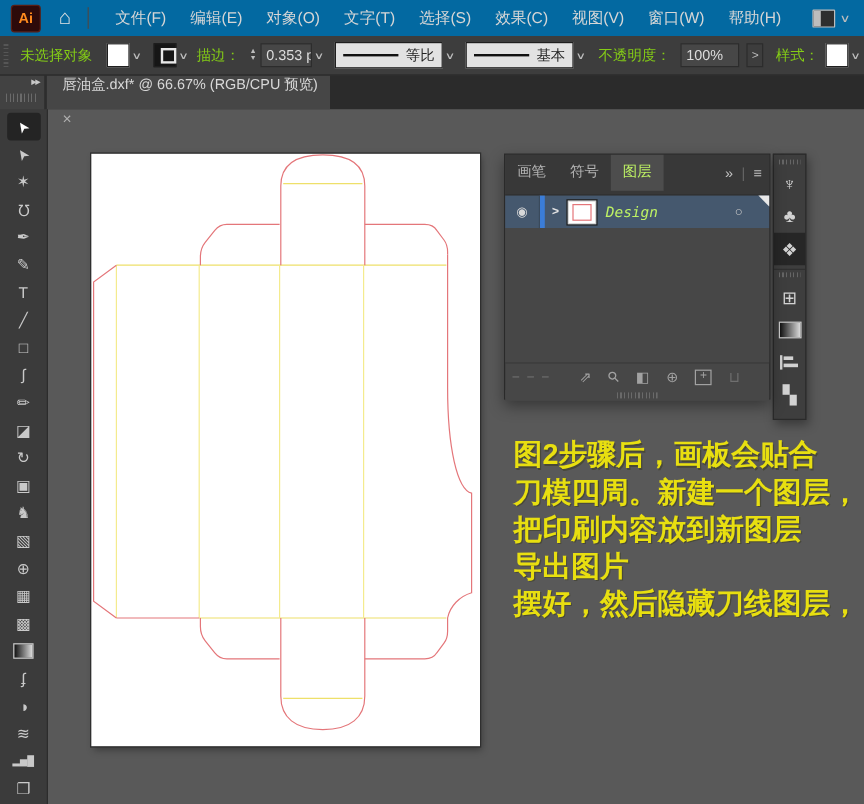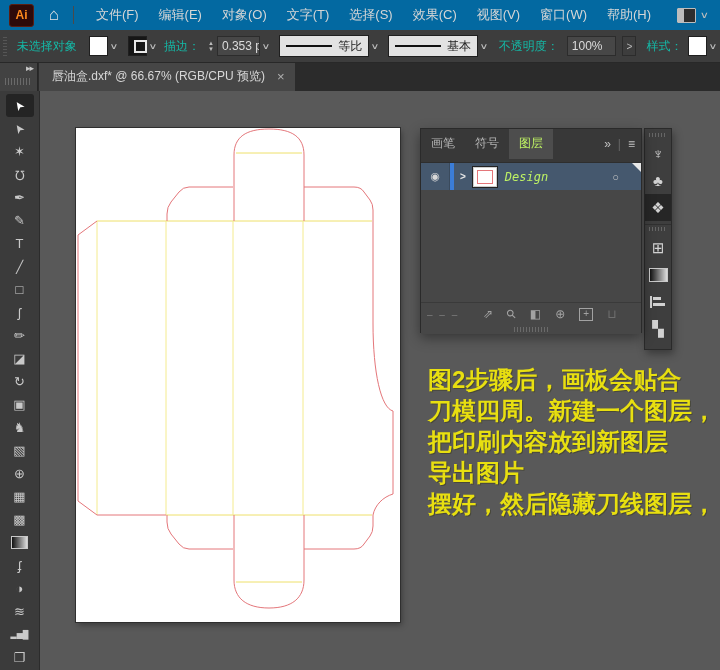--- a/index.html
+++ b/index.html
@@ -18,21 +18,21 @@
   .menu-item{padding:0 10px;height:30px;display:flex;align-items:center;color:#d6d6d6;cursor:default;}
   .workspace{margin-left:16px;display:flex;align-items:center;gap:5px;}
   .ws-icon{width:17px;height:13px;border:1px solid #bdbdbd;border-radius:1px;position:relative;background:#2e2e2e;}
   .ws-icon::before{content:"";position:absolute;left:0;top:0;width:6px;height:100%;background:#bdbdbd;}
   .chev{font-size:9px;color:#bdbdbd;transform:scaleX(1.4);}
   
   .controlbar{position:absolute;left:0;top:30px;width:720px;height:32px;background:#3d3d3d;
               border-bottom:1px solid #282828;display:flex;align-items:center;font-size:12px;z-index:29;}
   .grip-v{width:5px;height:20px;margin:0 6px 0 3px;
           background:repeating-linear-gradient(0deg,#565656 0 1px,transparent 1px 3px);}
-  .cb-label{color:#14b8a6;margin:0 4px;white-space:nowrap;font-family:Liberation Serif, serif;}
+  .cb-label{color:#84cc16;margin:0 4px;white-space:nowrap;font-family:Liberation Serif, serif;}
   .swatch{width:22px;height:18px;border:1px solid #1f1f1f;background:#fff;margin-left:8px;}
   .swatch.stroke-sw{background:#161616;position:relative;}
   .swatch.stroke-sw::before{content:"";position:absolute;left:5px;top:3px;width:9px;height:9px;
           border:2px solid #e8e8e8;background:#161616;}
   .mini-chev{font-size:8px;color:#bdbdbd;margin:0 4px 0 3px;transform:scaleX(1.5);}
   .stepper{display:flex;flex-direction:column;font-size:6px;line-height:6px;color:#bdbdbd;margin:0 3px 0 4px;}
   .field{background:#474747;border:1px solid #2c2c2c;height:18px;display:flex;align-items:center;
          padding:0 4px;color:#dcdcdc;overflow:hidden;white-space:nowrap;}
   .stroke-field{width:44px;}
   .line-dd{height:20px;background:#e2e2e2;color:#222;display:flex;align-items:center;
@@ -42,21 +42,21 @@
   .gt-btn{width:16px;height:18px;border:1px solid #2c2c2c;display:flex;align-items:center;
           justify-content:center;color:#bdbdbd;font-size:10px;margin-left:6px;}
   
   .tabstrip{position:absolute;left:0;top:62px;width:720px;height:29px;background:#2b2b2b;z-index:28;}
   .tools-head{position:absolute;left:0;top:0;width:37px;height:29px;background:#424242;
               border-right:1px solid #262626;}
   .tools-head .dbl{position:absolute;right:4px;top:1px;font-size:9px;color:#c8c8c8;letter-spacing:-1px;}
   .tools-head .grips{position:absolute;left:5px;top:16px;width:26px;height:7px;
         background:repeating-linear-gradient(90deg,#6a6a6a 0 1px,transparent 1px 3px);}
   .doctab{position:absolute;left:39px;top:0;height:29px;background:#464646;display:flex;
-          align-items:center;padding:0 10px 0 13px;font-size:12px;color:#d8d8d8;gap:12px;}
+          padding:0 10px 0 13px;font-size:12px;color:#d8d8d8;gap:12px;flex-direction:column;}
   .doctab .close{color:#b0b0b0;font-size:13px;}
   
   .toolbar{position:absolute;left:0;top:91px;width:40px;height:579px;background:#3b3b3b;
            border-right:1px solid #2c2c2c;display:flex;flex-direction:column;align-items:center;
            padding-top:3px;box-sizing:border-box;overflow:hidden;z-index:27;}
   .tool{width:28px;height:23px;display:flex;align-items:center;justify-content:center;
         color:#c9c9c9;font-size:13px;flex:0 0 23px;}
   .tool.active{background:#242424;border-radius:3px;color:#fff;}
   .tool .glyph{display:inline-block;}
   .tool[data-name="selection-tool"] .glyph,

